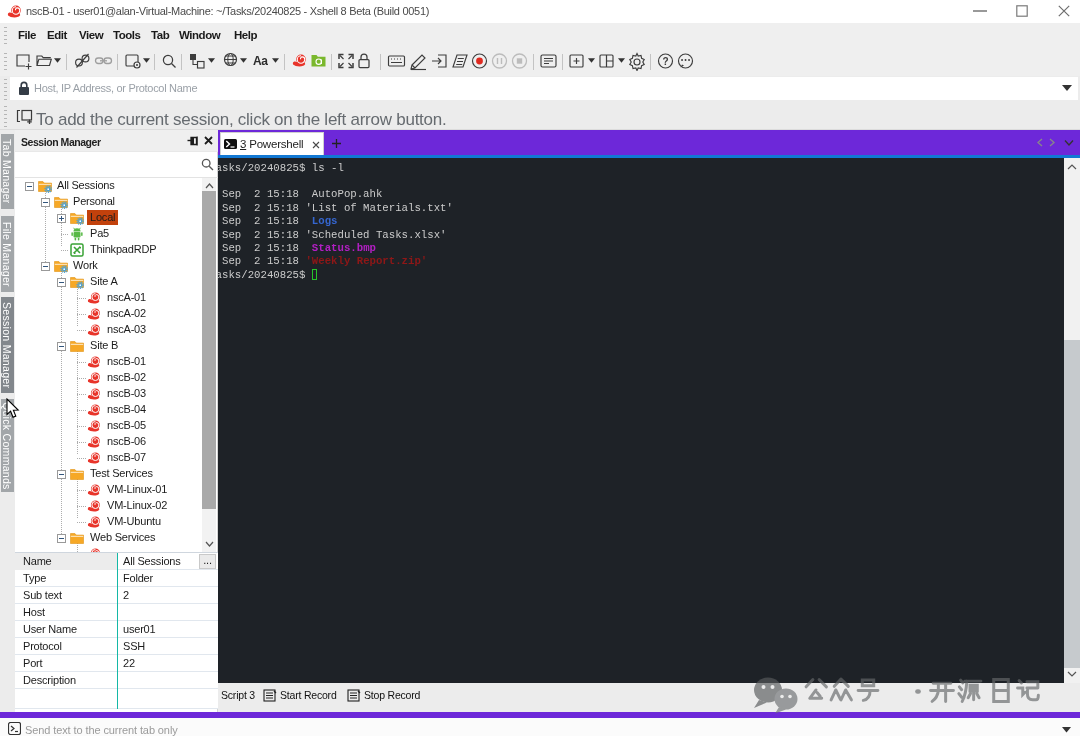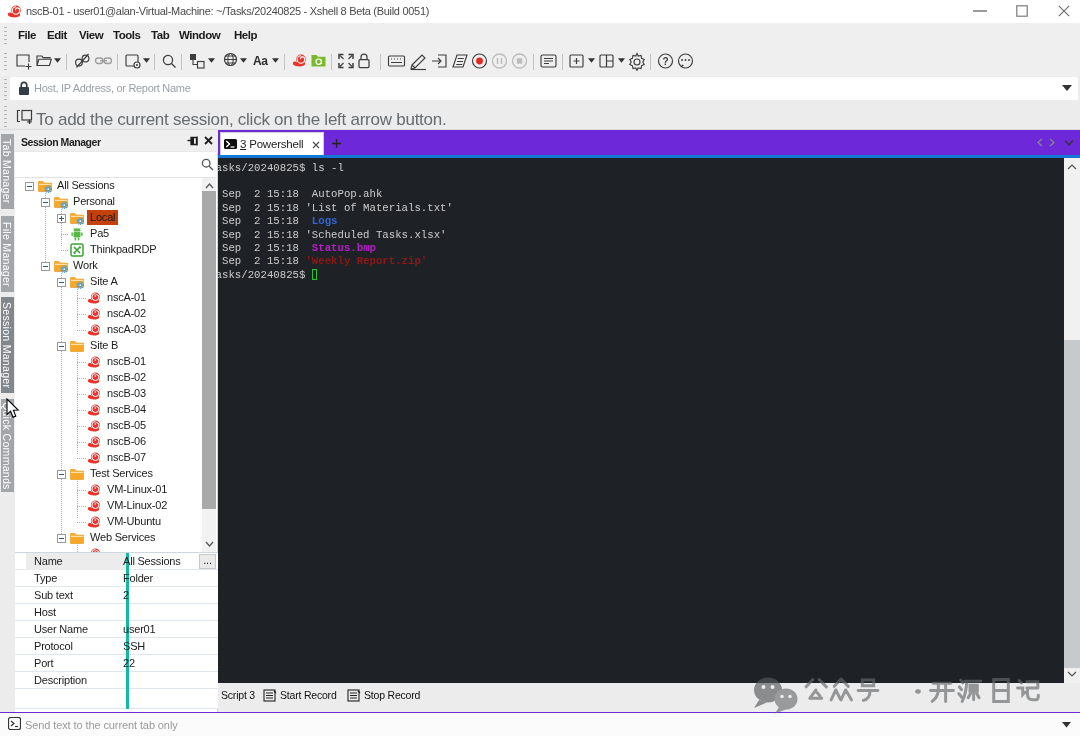--- a/index.html
+++ b/index.html
@@ -41,34 +41,34 @@
 .vdot{position:absolute;width:1px;background:repeating-linear-gradient(to bottom,#adadad 0 1px,transparent 1px 2px)}
 .hdot{position:absolute;height:1px;background:repeating-linear-gradient(to right,#adadad 0 1px,transparent 1px 2px)}
 .tico{position:absolute;width:14px;height:14px}
 .tlabel{position:absolute;top:0;height:15px;line-height:15px;padding:0 3px}
 
 #tscroll{position:absolute;right:1px;top:48px;width:14px;height:374px;background:#f2f2f2}
 #tthumb{position:absolute;left:0px;top:13px;width:14px;height:318px;background:#a9a9a9}
 
 #pgrid{position:absolute;left:0;top:422px;width:203px;height:156px;background:#fff;border-top:1px solid #cfd6de;font-size:11px;letter-spacing:-0.2px;color:#1c1c1c}
 .grow{position:absolute;left:0;width:203px;height:17px;border-bottom:1px solid #e1e7ee}
-.glabel{position:absolute;left:11px;top:0;width:103px;height:17px;line-height:16px;padding-left:8px;border-right:3px solid #14b8a6}
+.glabel{position:absolute;left:0;top:0;width:103px;height:17px;line-height:16px;padding-left:8px;border-right:1px solid #14b8a6}
 .gvalue{position:absolute;left:104px;top:0;height:17px;line-height:16px;padding-left:4px}
 
 #termzone{position:absolute;left:218px;top:130px;width:862px;height:582px}
 #tabbar{position:absolute;left:0;top:0;width:862px;height:25px;background:#6d28d9}
 #tab1{position:absolute;left:2px;top:2px;width:104px;height:23px;background:#fff;border:1px solid #d0d0d0;border-bottom:none}
 #blueline{position:absolute;left:0;top:25px;width:862px;height:3px;background:#1278d3}
 #term{position:absolute;left:0;top:28px;width:846px;height:525px;background:#1e2227;overflow:hidden}
 #termtext{position:absolute;left:-2.4px;top:3.6px;font-family:"Liberation Mono",monospace;font-size:10.7px;line-height:13.4px;color:#cccccc;white-space:pre}
 #tscroll2{position:absolute;left:846px;top:28px;width:16px;height:525px;background:#f1f1f1}
 #tthumb2{position:absolute;left:0;top:182px;width:16px;height:328px;background:#c6cacd}
 #scriptbar{position:absolute;left:0;top:553px;width:862px;height:29px;background:#ececec;font-size:10.5px;letter-spacing:-0.2px;color:#111}
 
-#bottombar{position:absolute;left:0;top:712px;width:1080px;height:24px;background:#fbfbfb;border-top:1px solid #6d28d9}
+#bottombar{position:absolute;left:0;top:712px;width:1080px;height:24px;background:#fbfbfb;border-top:6px solid #6d28d9}
 #bottomtext{position:absolute;left:25px;top:6px;font-size:11px;letter-spacing:-0.1px;color:#9b9b9b}
 
 #wmark{position:absolute;left:748px;top:664px;width:320px;height:50px}
 </style></head>
 <body>
 <div id="app">
 <svg width="0" height="0" style="position:absolute">
       <defs>
  <symbol id="swirl" viewBox="0 0 14 14">
    <path d="M1.0,10.8 Q0.3,8.5 2.2,8.0 Q3.4,7.7 4.3,8.5 L10.6,8.7 Q12.7,9.1 12.3,10.6 Q11.8,12.2 8.8,12.45 Q3.4,12.9 1.0,10.8 z" fill="#e8342a"></path>
@@ -270,21 +270,21 @@
  <div class="menuitem" style="left:234px">Help</div>
 </div>
 
 <div id="addrrow">
  <div class="drag" style="left:4px;top:3px;height:21px"></div>
  <div id="addrbox">
   <svg class="abs" style="left:7px;top:4px" width="14" height="15" viewBox="0 0 14 15">
           <rect x="2" y="6" width="10" height="8" rx="1" fill="#343c46"></rect>
           <path d="M4.2,6 V4.2 a2.8,2.8 0 0 1 5.6,0 V6" fill="none" stroke="#343c46" stroke-width="1.6"></path>
         </svg>
-  <div id="addrtext">Host, IP Address, or Report Name</div>
+  <div id="addrtext">Host, IP Address, or Protocol Name</div>
   <svg class="abs" style="left:1052px;top:8px" width="10" height="7" viewBox="0 0 10 7">
           <path d="M0,0 h10 l-5,6 z" fill="#333"></path>
         </svg>
  </div>
 </div>
 
 <div id="inforow">
  <div class="drag" style="left:4px;top:3px;height:21px"></div>
  <svg class="abs" style="left:16px;top:6px" width="18" height="16" viewBox="0 0 18 16">
         <path d="M4,1.5 H1.5 V12.5 H4" fill="none" stroke="#3a3a3a" stroke-width="1.2"></path>

